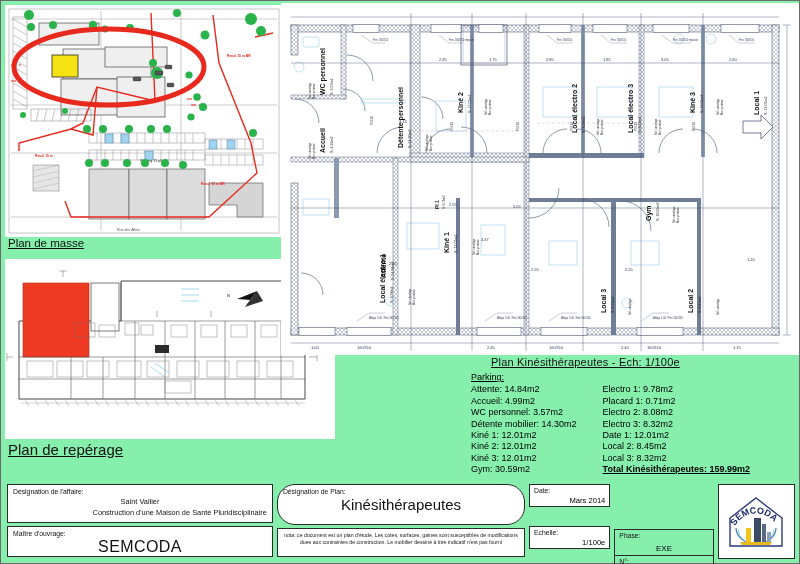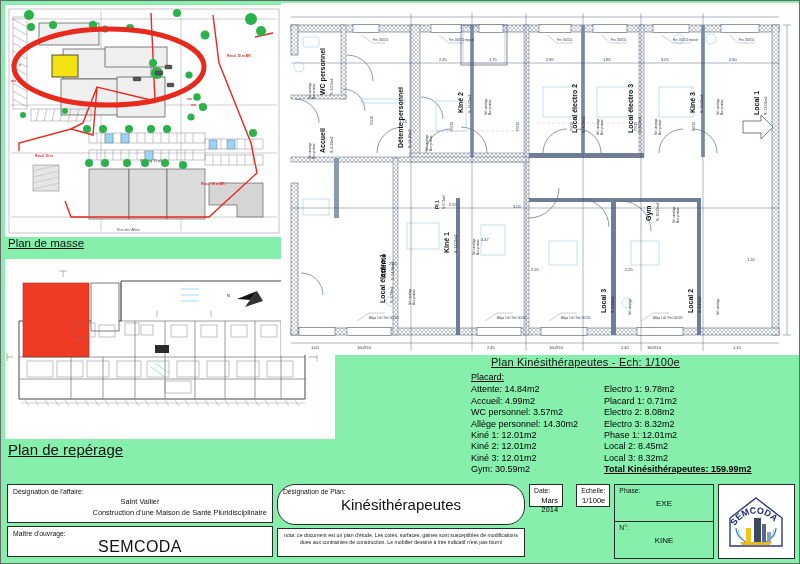--- a/index.html
+++ b/index.html
@@ -46,25 +46,25 @@
   #c-aff .v1{font-size:7.4px;text-align:center;margin-top:2px;}
   #c-aff .v2{font-size:7.4px;text-align:right;margin-top:2px;}
   #c-mo .vbig{font-size:16px;text-align:center;margin-top:1px;letter-spacing:.4px;}
 
   #c-mid{width:250px;display:flex;flex-direction:column;gap:3px;}
   #c-plan{height:41px;padding:3px 5px;border-radius:18px;}
   #c-plan .vbig{font-size:15px;text-align:center;margin-top:1px;}
   #c-note{height:29px;padding:3px 6px;font-size:5.2px;line-height:7px;
           text-align:center;color:#1a1a1a;}
 
-  #c-de{width:82px;display:flex;flex-direction:row;gap:13px;}
+  #c-de{width:82px;display:flex;flex-direction:column;gap:19px;}
   #c-date,#c-ech{height:23px;padding:2px 4px;}
   #c-date .val,#c-ech .val{text-align:right;margin-top:2px;}
 
-  #c-pn{width:100px;display:flex;flex-direction:column;}
+  #c-pn{width:100px;display:flex;flex-direction:column;margin-top:45px;}
   #c-ph,#c-no{height:37.5px;padding:2px 4px;box-sizing:border-box;border:1.4px solid #2a2a2a;}
   #c-no{border-top:none;}
   #c-ph .val,#c-no .val{text-align:center;margin-top:5px;font-size:8px;}
 
   #c-logo{width:78px;display:flex;align-items:center;justify-content:center;}
 </style>
 </head>
 <body>
 
 <div id="sheet">
@@ -513,38 +513,38 @@
         <text transform="translate(238,128) rotate(-90)">PI 0.93</text>
         <text transform="translate(292,128) rotate(-90)">PI 0.93</text>
         <text transform="translate(356,128) rotate(-90)">PI 0.93</text>
         <text transform="translate(414,128) rotate(-90)">PI 0.93</text>
       </g>
     </svg>
   </div>
   <div class="abs" id="plan-title">Plan Kinésithérapeutes - Ech: 1/100e</div>
 
   <div class="abs" id="surfaces">
-    <div class="hd">Placard:</div>
+    <div class="hd">Parking:</div>
     <div class="cols">
       <div class="col">
         <span>Attente: 14.84m2</span>
         <span>Accueil: 4.99m2</span>
         <span>WC personnel: 3.57m2</span>
-        <span>Allège personnel: 14.30m2</span>
+        <span>Détente mobilier: 14.30m2</span>
         <span>Kiné 1: 12.01m2</span>
         <span>Kiné 2: 12.01m2</span>
         <span>Kiné 3: 12.01m2</span>
         <span>Gym: 30.59m2</span>
       </div>
       <div class="col">
         <span>Electro 1: 9.78m2</span>
         <span>Placard 1: 0.71m2</span>
         <span>Electro 2: 8.08m2</span>
         <span>Electro 3: 8.32m2</span>
-        <span>Phase 1: 12.01m2</span>
+        <span>Date 1: 12.01m2</span>
         <span>Local 2: 8.45m2</span>
         <span>Local 3: 8.32m2</span>
         <span class="tot">Total Kinésithérapeutes: 159.99m2</span>
       </div>
     </div>
   </div>
 
   <div class="abs" id="cartouche">
 
     <div id="c-left">

